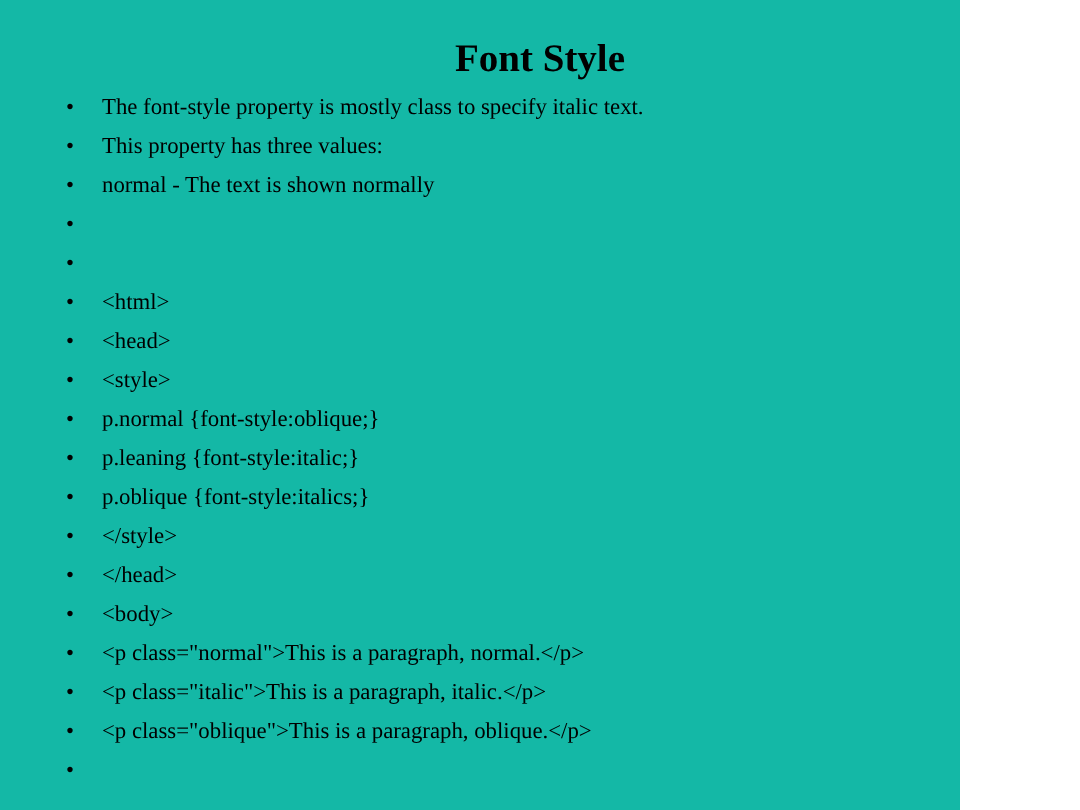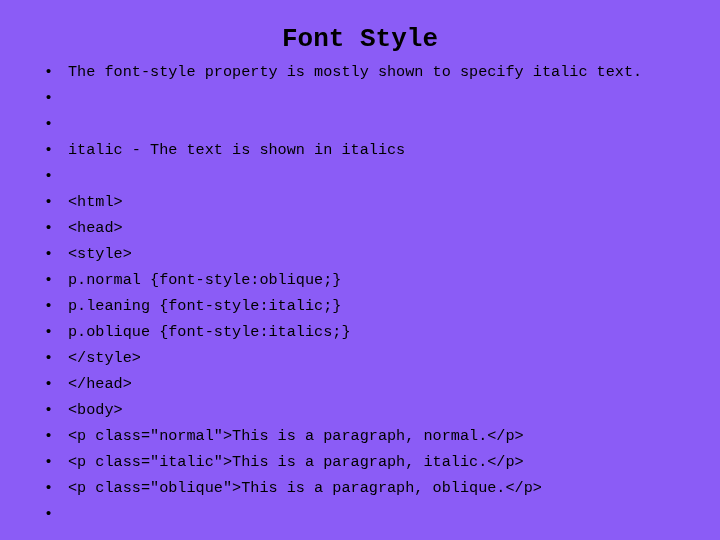--- a/index.html
+++ b/index.html
@@ -9,24 +9,23 @@
   body {
     width: 720px;
     height: 540px;
     background: #ffffff;
     font-family: "Liberation Serif", "DejaVu Serif", serif;
     color: #000000;
     overflow: hidden;
   }
   .slide {
     position: relative;
-    width: 720px;
+    width: 640px;
     height: 540px;
-    background: #8b5cf6;
-    font-family: Liberation Mono, monospace;
+    background: #14b8a6;
   }
   .slide-title {
     position: absolute;
     left: 0;
     top: 24px;
     width: 720px;
     text-align: center;
     font-size: 26px;
     font-weight: bold;
     line-height: 30px;
@@ -68,31 +67,32 @@
 </head>
 <body>
 
 <div class="slide">
 
   <div class="slide-title">Font Style</div>
 
   <ul class="bullet-list">
     <li class="bullet-item">
       <span class="bullet-marker">•</span>
-      <span class="bullet-text">The font-style property is mostly shown to specify italic text.</span>
+      <span class="bullet-text">The font-style property is mostly class to specify italic text.</span>
     </li>
     <li class="bullet-item">
       <span class="bullet-marker">•</span>
+      <span class="bullet-text">This property has three values:</span>
     </li>
     <li class="bullet-item">
       <span class="bullet-marker">•</span>
+      <span class="bullet-text">normal - The text is shown normally</span>
     </li>
     <li class="bullet-item">
       <span class="bullet-marker">•</span>
-      <span class="bullet-text">italic - The text is shown in italics</span>
     </li>
     <li class="bullet-item">
       <span class="bullet-marker">•</span>
     </li>
     <li class="bullet-item">
       <span class="bullet-marker">•</span>
       <span class="bullet-text">&lt;html&gt;</span>
     </li>
     <li class="bullet-item">
       <span class="bullet-marker">•</span>

